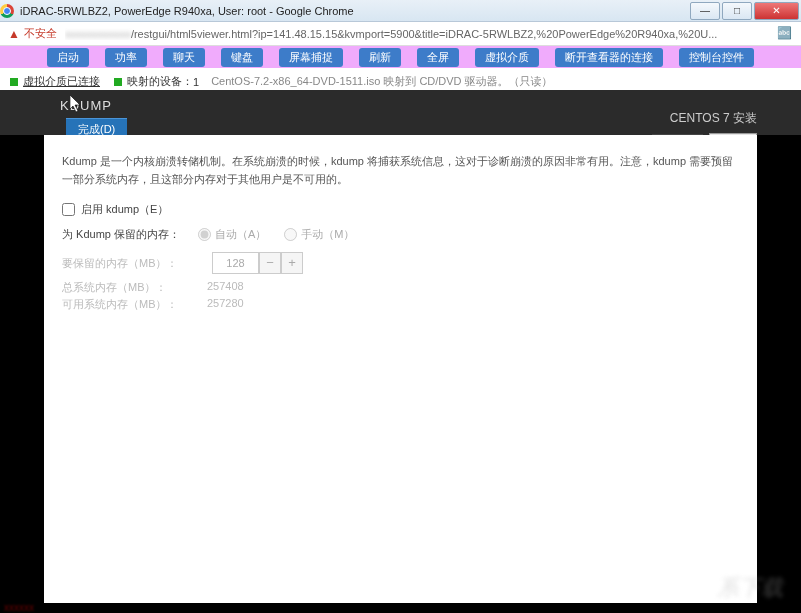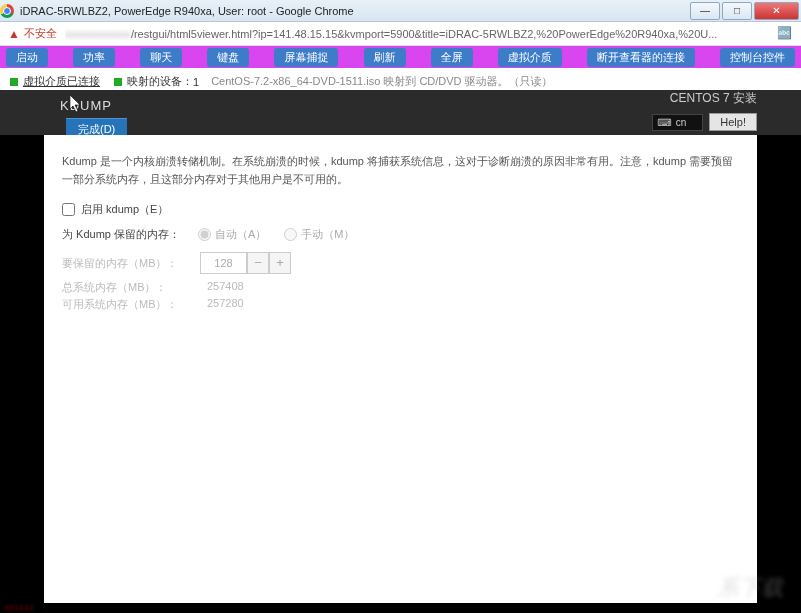--- a/index.html
+++ b/index.html
@@ -14,52 +14,52 @@
 .winbtn.close { background: linear-gradient(#e77,#c33); color: #fff; width: 45px; }
 
 .addrbar { height: 24px; background: #fff; display: flex; align-items: center; border-bottom: 1px solid #ddd; padding: 0 8px; font-size: 11px; color: #555; }
 .insecure { color: #c53929; display: flex; align-items: center; gap: 4px; margin-right: 8px; }
 .insecure .tri { color: #c53929; font-size: 12px; }
 .url { color: #666; flex: 1; white-space: nowrap; overflow: hidden; text-overflow: ellipsis; }
 .url .blur { filter: blur(2px); opacity: .5; }
 .translate-icon { width: 16px; height: 16px; margin-left: 6px; font-size: 12px; color: #666; }
 
 
-.idrac-bar { height: 22px; background: #d946ef; display: flex; align-items: center; justify-content: space-between; padding: 0 6px; gap: 16px; }
+.idrac-bar { height: 22px; background: #f0abfc; display: flex; align-items: center; justify-content: center; padding: 0 6px; gap: 16px; }
 .idrac-btn { background: #3d7cc9; color: #fff; font-size: 11px; padding: 2px 10px; border-radius: 3px; border: none; cursor: pointer; }
 
 .statusbar { height: 28px; background: #fff; display: flex; align-items: center; padding: 0 10px; font-size: 11px; color: #333; border-bottom: 1px solid #eee; }
 .dot { width: 8px; height: 8px; background: #2a2; display: inline-block; margin-right: 5px; }
 .statusbar .s1 { text-decoration: underline; margin-right: 14px; }
 .statusbar .grey { color: #888; }
 
 
 .blackframe { position: absolute; top: 90px; left: 0; right: 0; bottom: 0; background: #000; overflow: hidden; }
 
 
 .topstrip { height: 45px; background: #2b2b2b; color: #ccc; display: flex; align-items: flex-start; position: relative; padding-top: 8px; }
 .kdump-title { font-size: 13px; letter-spacing: 1px; margin-left: 60px; color: #ddd; }
 .done-btn { position: absolute; left: 66px; top: 28px; background: #2673b8; color: #fff; font-size: 11px; padding: 3px 12px; border: none; border-top: 1px solid #4a94d8; border-bottom: 1px solid #175087; cursor: pointer; }
-.rtop { position: absolute; right: 44px; top: 0; text-align: right; }
+.rtop { position: absolute; right: 44px; top: 20px; text-align: right; }
 .inst-title { font-size: 12px; color: #ccc; }
 .kbrow { margin-top: 6px; display: flex; align-items: center; justify-content: flex-end; gap: 6px; }
 .kbind { background: #111; color: #ccc; font-size: 10px; padding: 2px 16px 2px 4px; border: 1px solid #444; display: flex; align-items: center; gap: 4px; }
 .kbind .kbicon { font-size: 10px; }
 .help-btn { background: #e5e5e5; color: #333; border: 1px solid #999; font-size: 11px; padding: 2px 10px; cursor: pointer; }
 
 
 .whitebody { position: absolute; top: 45px; left: 44px; right: 44px; bottom: 10px; background: #fff; padding: 18px 18px; font-size: 11px; color: #555; }
 .desc { line-height: 1.6; color: #555; margin-bottom: 14px; }
 .chkrow { display: flex; margin-bottom: 10px; color: #444; }
 .chkrow input { margin-right: 6px; }
 .radrow { display: flex; align-items: center; gap: 18px; margin-bottom: 10px; color: #888; }
 .radrow .lbl { color: #444; }
 .rad { display: flex; align-items: center; gap: 4px; color: #aaa; }
 .rad input { accent-color: #888; }
-.memrow { display: flex; align-items: center; gap: 8px; color: #bbb; margin-bottom: 6px; }
+.memrow { display: flex; align-items: center; gap: 20px; color: #bbb; margin-bottom: 6px; }
 .memlbl { width: 130px; }
 .numinput { display: flex; align-items: center; }
 .numinput input { width: 47px; height: 22px; text-align: center; border: 1px solid #ccc; background: #fff; color: #aaa; font-size: 11px; }
 .spin { width: 22px; height: 22px; border: 1px solid #ccc; background: #f5f5f5; color: #aaa; text-align: center; line-height: 20px; font-size: 13px; cursor: pointer; }
 .statrow { display: flex; color: #bbb; margin-bottom: 2px; }
 .statrow .k { width: 145px; }
 .cursor-fake { position: absolute; left: 70px; top: 5px; width: 12px; height: 18px; pointer-events: none; z-index: 10; }
 .cursor-fake svg { width: 100%; height: 100%; }
 
 

